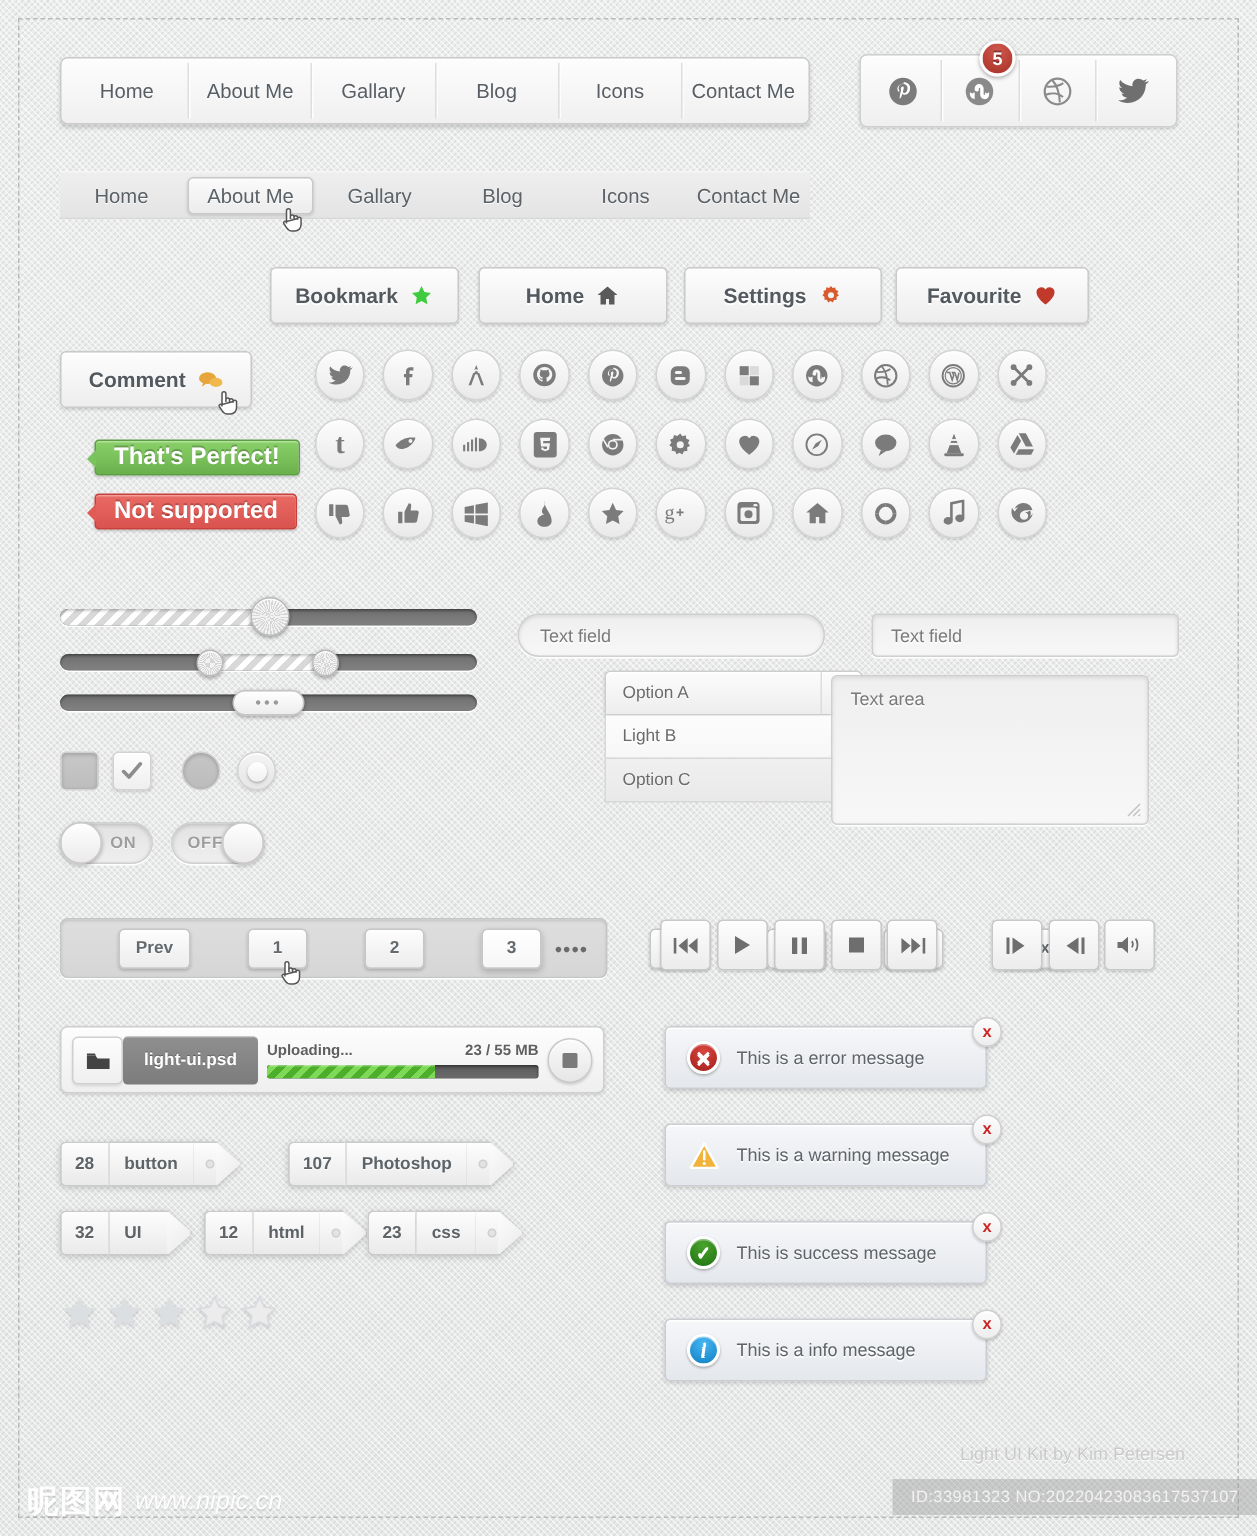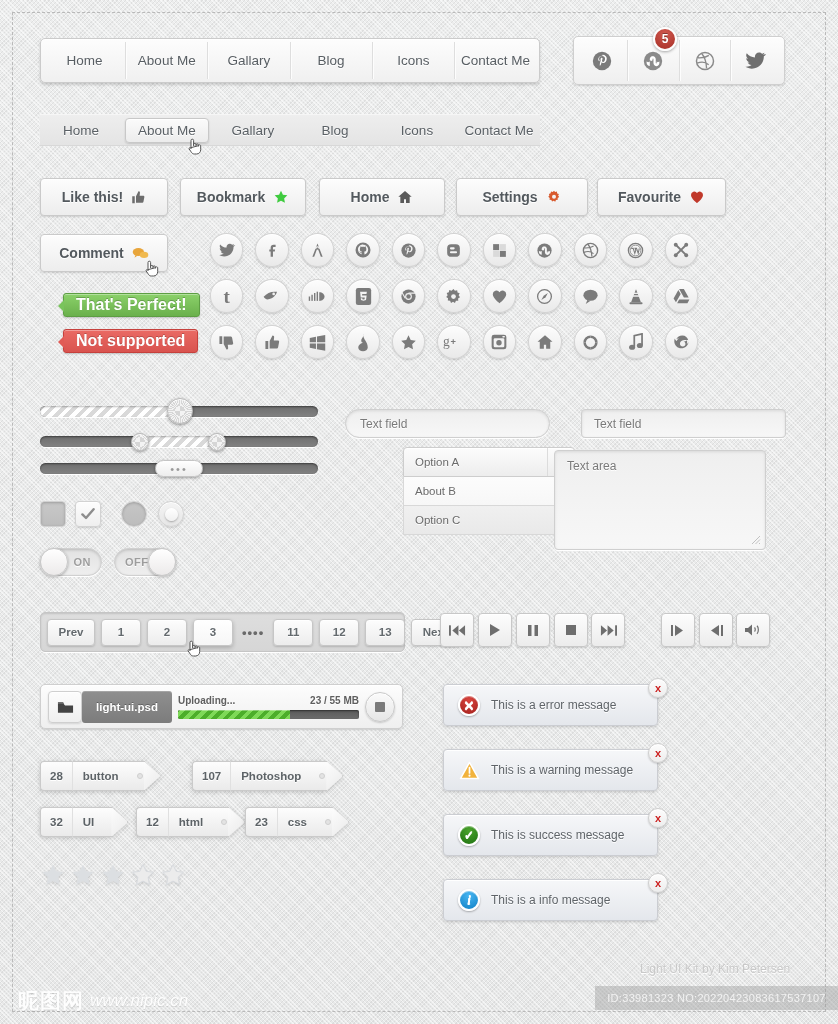--- a/index.html
+++ b/index.html
@@ -252,21 +252,21 @@
     background: linear-gradient(#dedede, #d6d6d6);
     border: 1px solid #c5c5c5; border-radius: 5px;
     box-shadow: inset 0 1px 2px rgba(0,0,0,.13), 0 1px 0 #fff;
   }
   .pg {
     height: 27px; min-width: 27px; padding: 0 19px;
     background: linear-gradient(#fdfdfd, #ececec);
     border: 1px solid #c6c6c6; border-radius: 4px;
     box-shadow: 0 1px 2px rgba(0,0,0,.17), inset 0 1px 0 #fff;
     display: flex; align-items: center; justify-content: center;
-    font-size: 11.5px; font-weight: bold; color: #646a6e; text-shadow: 0 1px 0 #fff;
+    font-size: 11.5px; font-weight: bold; color: #646a6e; text-shadow: 0 1px 0 #fff; margin-left: 32px;
   }
   .pg.wide { min-width: 48px; }
   .pg.active { background: linear-gradient(#ffffff, #f6f6f6); box-shadow: 0 2px 4px rgba(0,0,0,.2), inset 0 1px 0 #fff; }
   .pg-dots { color: #6a6a6a; letter-spacing: 1px; font-size: 13px; font-weight: bold; padding: 0 3px; }
 
   
   .mbtn {
     position: absolute; width: 34px; height: 34px; border-radius: 4px;
     background: linear-gradient(#fdfdfd, #ececec);
     border: 1px solid #c8c8c8;
@@ -443,26 +443,20 @@
     <div class="nav-item active">About Me</div>
     <div class="nav-item">Gallary</div>
     <div class="nav-item">Blog</div>
     <div class="nav-item">Icons</div>
     <div class="nav-item">Contact Me</div>
   </div>
   <svg class="cursor-hand" style="left:186px;top:136px" viewBox="0 0 18 22">
     <path d="M5 13V4.5a1.3 1.3 0 0 1 2.6 0V10m0-1.4a1.2 1.2 0 0 1 2.4 0v1.6m0-1.1a1.2 1.2 0 0 1 2.4 0v1.4m0-.8a1.2 1.2 0 0 1 2.3 0v4c0 2.4-1.7 4.3-4.2 4.3H8.6c-2 0-2.6-.8-3.6-2.3L3.2 13c-.5-.8.5-1.9 1.3-1.2z" fill="#fff" stroke="#555" stroke-width="1"></path>
   </svg>
 
-  <div class="btn bigbtn" style="left:40px;top:178px;width:128px">
-    <span class="lbl">Like this!</span>
-    <svg width="15" height="15" viewBox="0 0 24 24">
-        <path d="M2 10h4v11H2zM8 10l4-8c1.7 0 2.5 1 2.3 2.5L13.8 9h5.8c1.2 0 2 1 1.8 2.1l-1.5 7.5c-.2 1.1-1 1.9-2.2 1.9H8z" fill="#6d6d6d"></path>
-      </svg>
-  </div>
 
   <div class="btn bigbtn" style="left:180px;top:178px;width:126px">
     <span class="lbl">Bookmark</span>
     <svg width="16" height="16" viewBox="0 0 24 24">
         <path d="M12 2.5l2.9 6.1 6.6.9-4.8 4.6 1.2 6.6L12 17.6 6.1 20.7l1.2-6.6L2.5 9.5l6.6-.9z" fill="#3fcb3f"></path>
       </svg>
   </div>
 
   <div class="btn bigbtn" style="left:319px;top:178px;width:126px">
     <span class="lbl">Home</span>
@@ -756,21 +750,21 @@
 
   <div id="select-wrap">
     <div id="select-head">
       <div class="sv">Option  A</div>
       <div class="sarr">
         <svg width="9" height="14" viewBox="0 0 9 14">
             <path d="M4.5 1 7.5 5h-6zM4.5 13 7.5 9h-6z" fill="#5a5a5a"></path>
           </svg>
       </div>
     </div>
-    <div class="sel-opt a">About  B</div>
+    <div class="sel-opt a">Light  B</div>
     <div class="sel-opt b">Option  C</div>
   </div>
 
   <div class="tfield" style="left:581px;top:409px;width:205px;height:29px;border-radius:4px;align-items:center;padding:0 12px">Text field</div>
 
   <div class="tfield" style="left:554px;top:450px;width:212px;height:100px;border-radius:4px">
     <span>Text area</span>
     <svg style="position:absolute;right:4px;bottom:4px" width="11" height="11" viewBox="0 0 11 11">
       <path d="M10 2 2 10M10 5.5 5.5 10M10 9l-1 1" stroke="#c2c2c2" stroke-width="1"></path>
     </svg>

